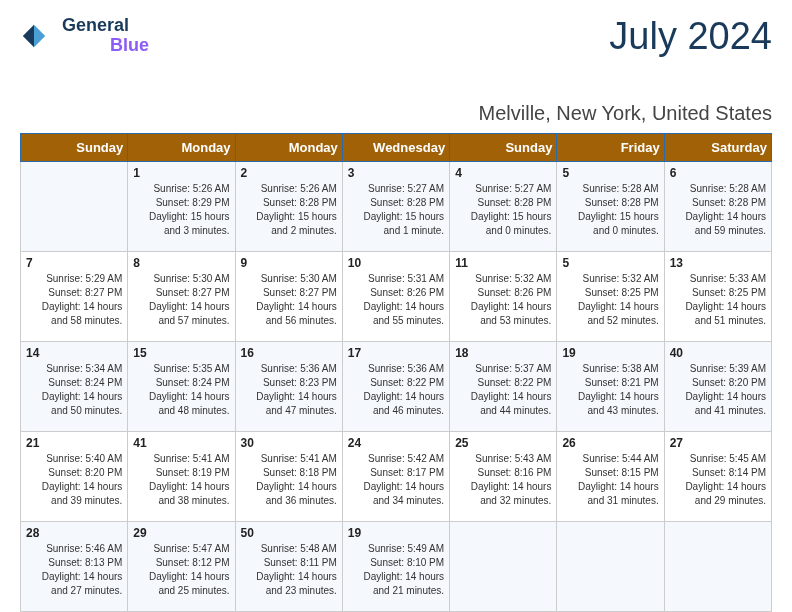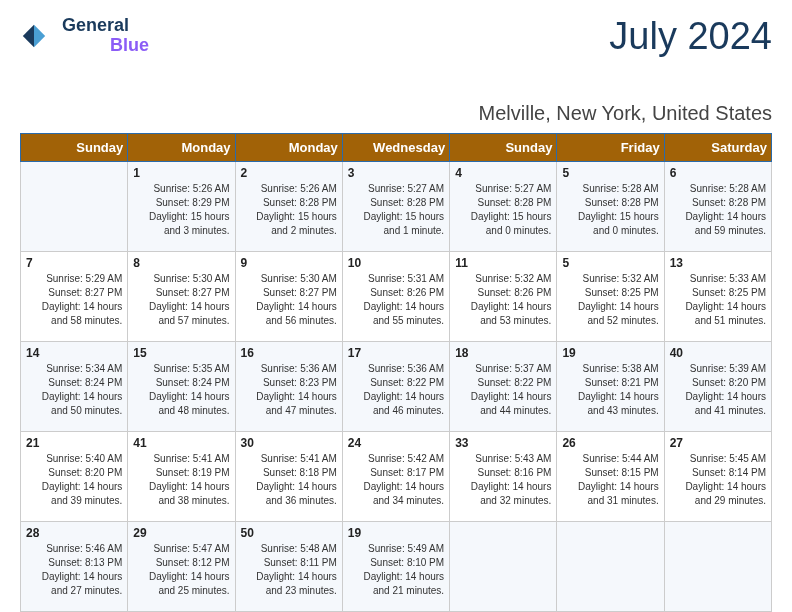--- a/index.html
+++ b/index.html
@@ -223,21 +223,21 @@
         </td>
         <td>
           <div class="day-number">30</div>
           <div class="day-info">Sunrise: 5:41 AM<br>Sunset: 8:18 PM<br>Daylight: 14 hours and 36 minutes.</div>
         </td>
         <td>
           <div class="day-number">24</div>
           <div class="day-info">Sunrise: 5:42 AM<br>Sunset: 8:17 PM<br>Daylight: 14 hours and 34 minutes.</div>
         </td>
         <td>
-          <div class="day-number">33</div>
+          <div class="day-number">25</div>
           <div class="day-info">Sunrise: 5:43 AM<br>Sunset: 8:16 PM<br>Daylight: 14 hours and 32 minutes.</div>
         </td>
         <td>
           <div class="day-number">26</div>
           <div class="day-info">Sunrise: 5:44 AM<br>Sunset: 8:15 PM<br>Daylight: 14 hours and 31 minutes.</div>
         </td>
         <td>
           <div class="day-number">27</div>
           <div class="day-info">Sunrise: 5:45 AM<br>Sunset: 8:14 PM<br>Daylight: 14 hours and 29 minutes.</div>
         </td>

